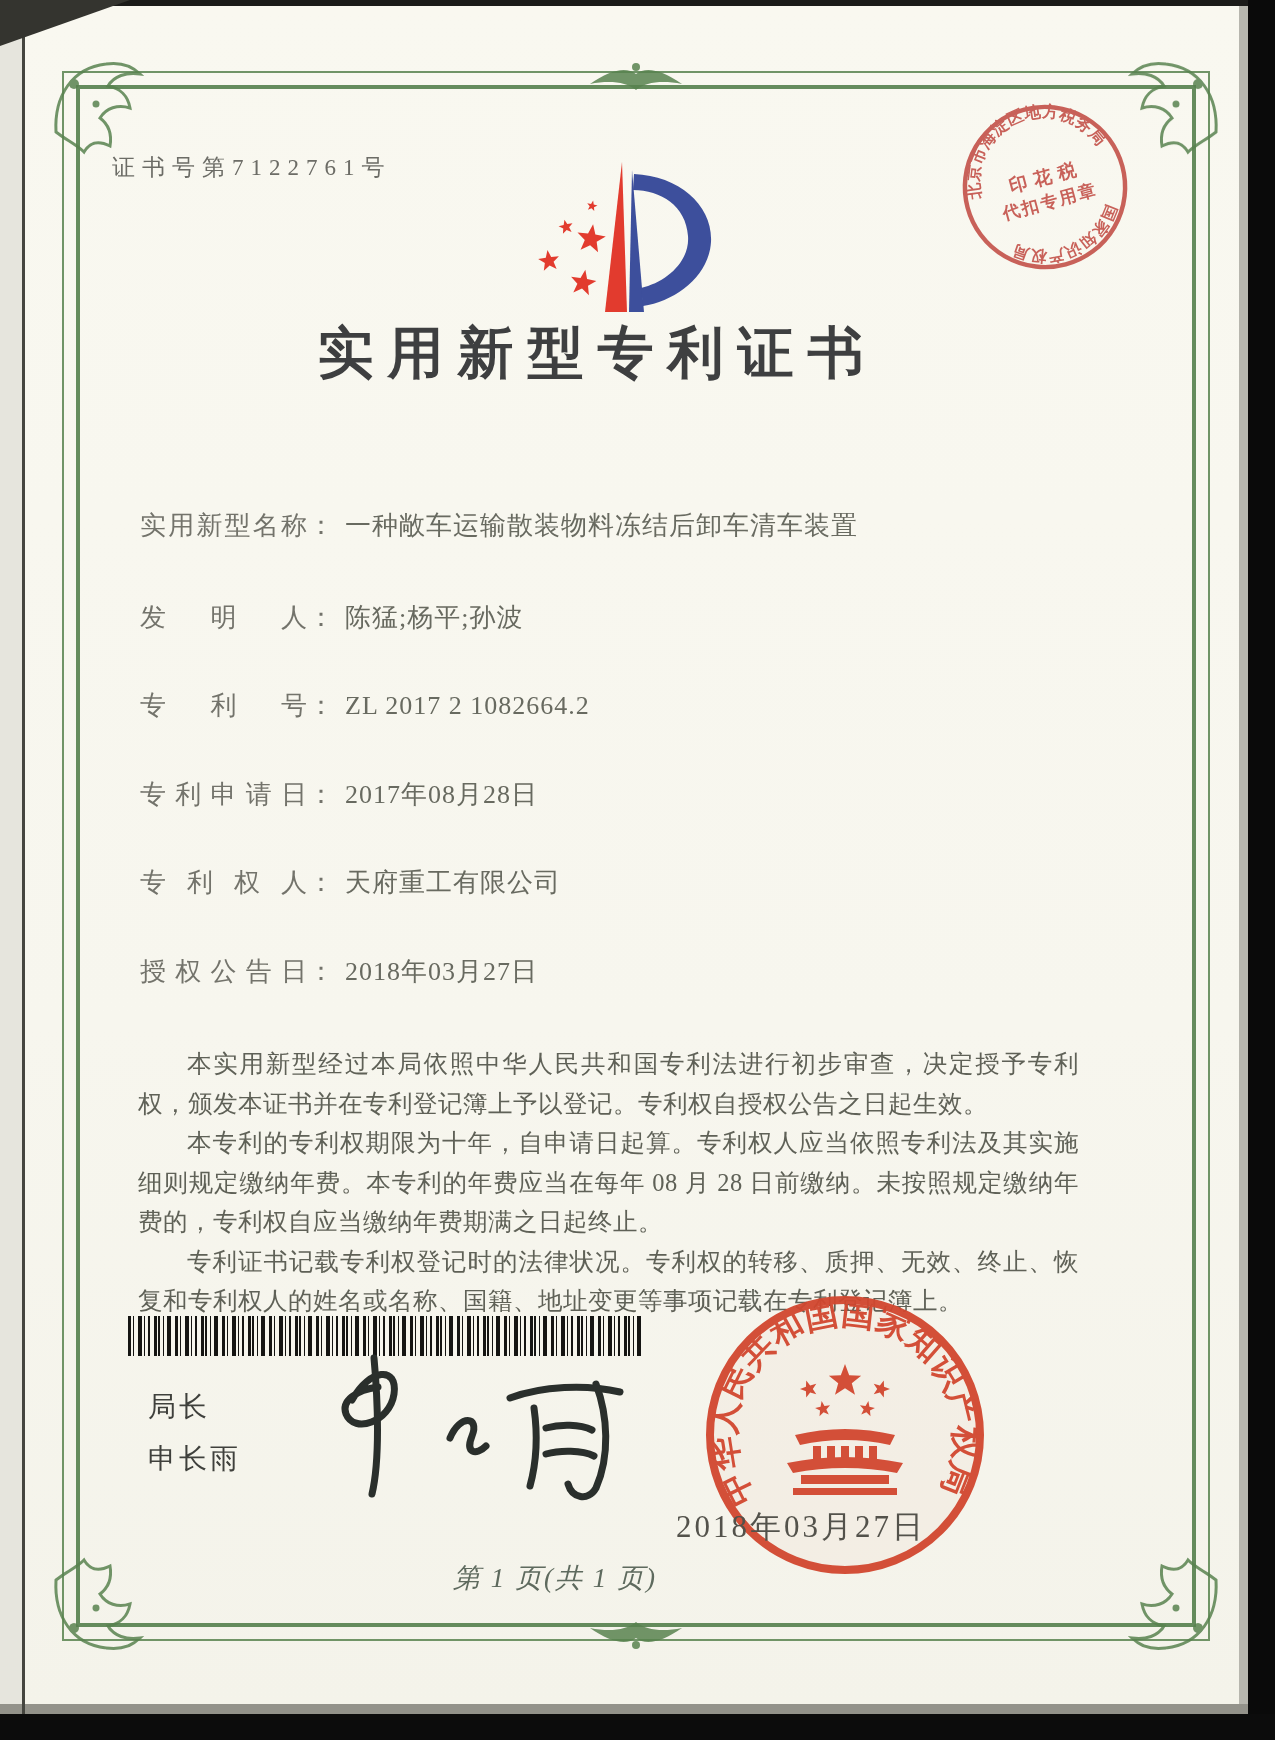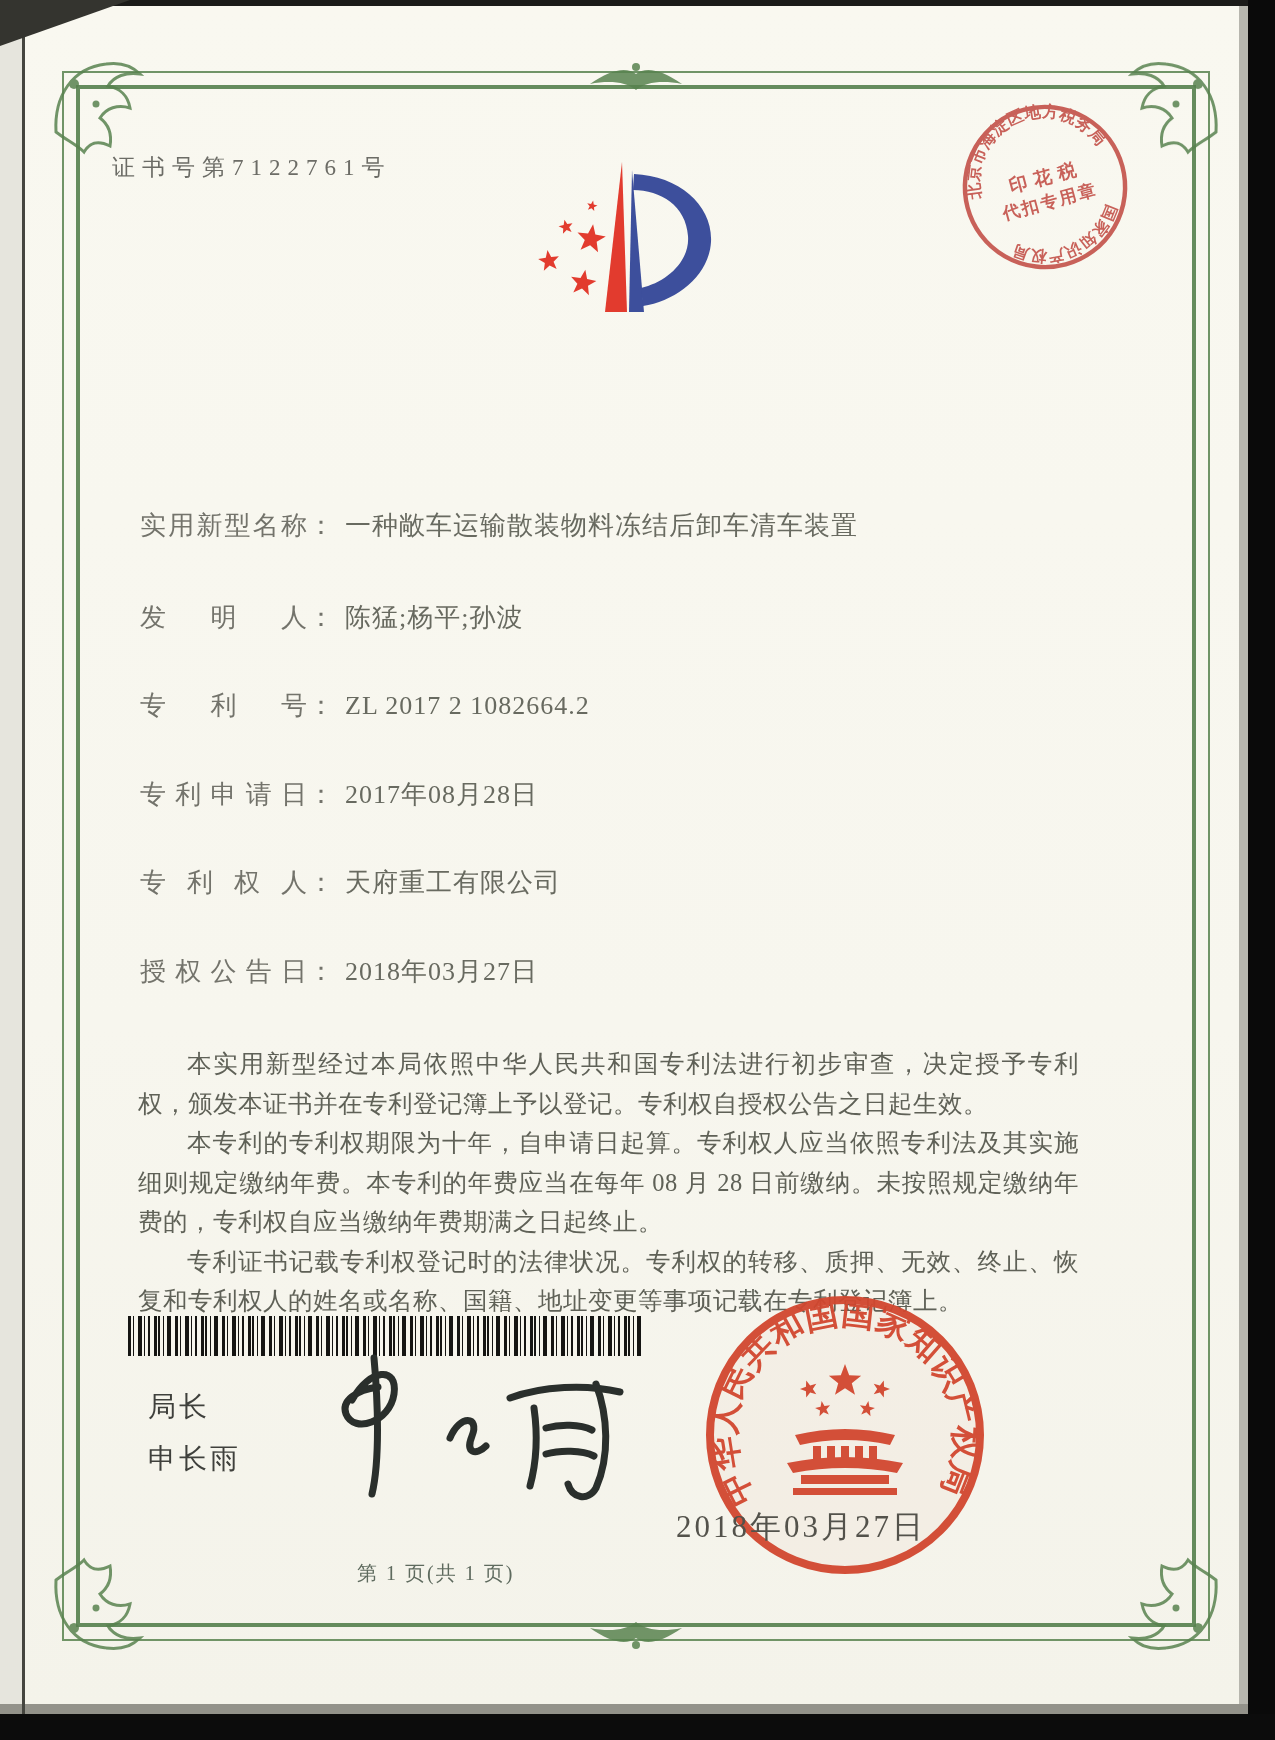--- a/index.html
+++ b/index.html
@@ -49,22 +49,22 @@
 
   .sig-title{position:absolute;left:148px;top:1388px;font-size:28px;color:#3f403c;
              letter-spacing:3px;z-index:3;font-family:"Liberation Sans","DejaVu Sans",sans-serif;text-align:center;}
   .sig-name{position:absolute;left:148px;top:1440px;font-size:28px;color:#3f403c;
             letter-spacing:3px;z-index:3;font-family:Liberation Serif, serif;}
   .signature{position:absolute;left:290px;top:1342px;z-index:4;}
 
   .official-seal{position:absolute;left:695px;top:1285px;z-index:3;opacity:.95;}
   .seal-date{position:absolute;left:676px;top:1506px;font-size:31px;color:#53524b;
              letter-spacing:3px;z-index:5;}
-  .footer-page{position:absolute;left:357px;top:1560px;width:300px;text-align:left;
-               font-size:20px;color:#5e6a5e;letter-spacing:2px;z-index:3;}
+  .footer-page{position:absolute;left:357px;top:1560px;width:300px;text-align:right;
+               font-size:27px;color:#5e6a5e;letter-spacing:2px;z-index:3;font-style:italic;}
 </style>
 </head>
 <body>
 
 <div class="page">
   <div class="paper"></div>
 
   <svg width="0" height="0" style="position:absolute">
     <defs>
       <path id="star5" d="M0,-10 L2.47,-3.4 L9.51,-3.09 L4.0,1.3 L5.88,8.09 L0,4.2 L-5.88,8.09 L-4.0,1.3 L-9.51,-3.09 L-2.47,-3.4 Z"></path>
@@ -119,20 +119,21 @@
         <textPath href="#tarc" textLength="164">北京市海淀区地方税务局</textPath>
       </text>
       <text font-size="14" font-weight="bold">
         <textPath href="#barc" textLength="102">国家知识产权局</textPath>
       </text>
       <text x="83" y="77" text-anchor="middle" font-size="16.5" font-weight="bold" letter-spacing="6">印花税</text>
       <text x="81" y="99" text-anchor="middle" font-size="15.5" font-weight="bold" letter-spacing="2">代扣专用章</text>
     </g>
   </svg>
 
+  <h1 class="title">实用新型专利证书</h1>
 
   <div class="field-row" style="top:508px">
     <span class="flabel">实用新型名称</span><span class="fcolon">：</span><span class="fvalue">一种敞车运输散装物料冻结后卸车清车装置</span>
   </div>
   <div class="field-row" style="top:600px">
     <span class="flabel">发明人</span><span class="fcolon">：</span><span class="fvalue">陈猛;杨平;孙波</span>
   </div>
   <div class="field-row" style="top:688px">
     <span class="flabel">专利号</span><span class="fcolon">：</span><span class="fvalue">ZL 2017 2 1082664.2</span>
   </div>

